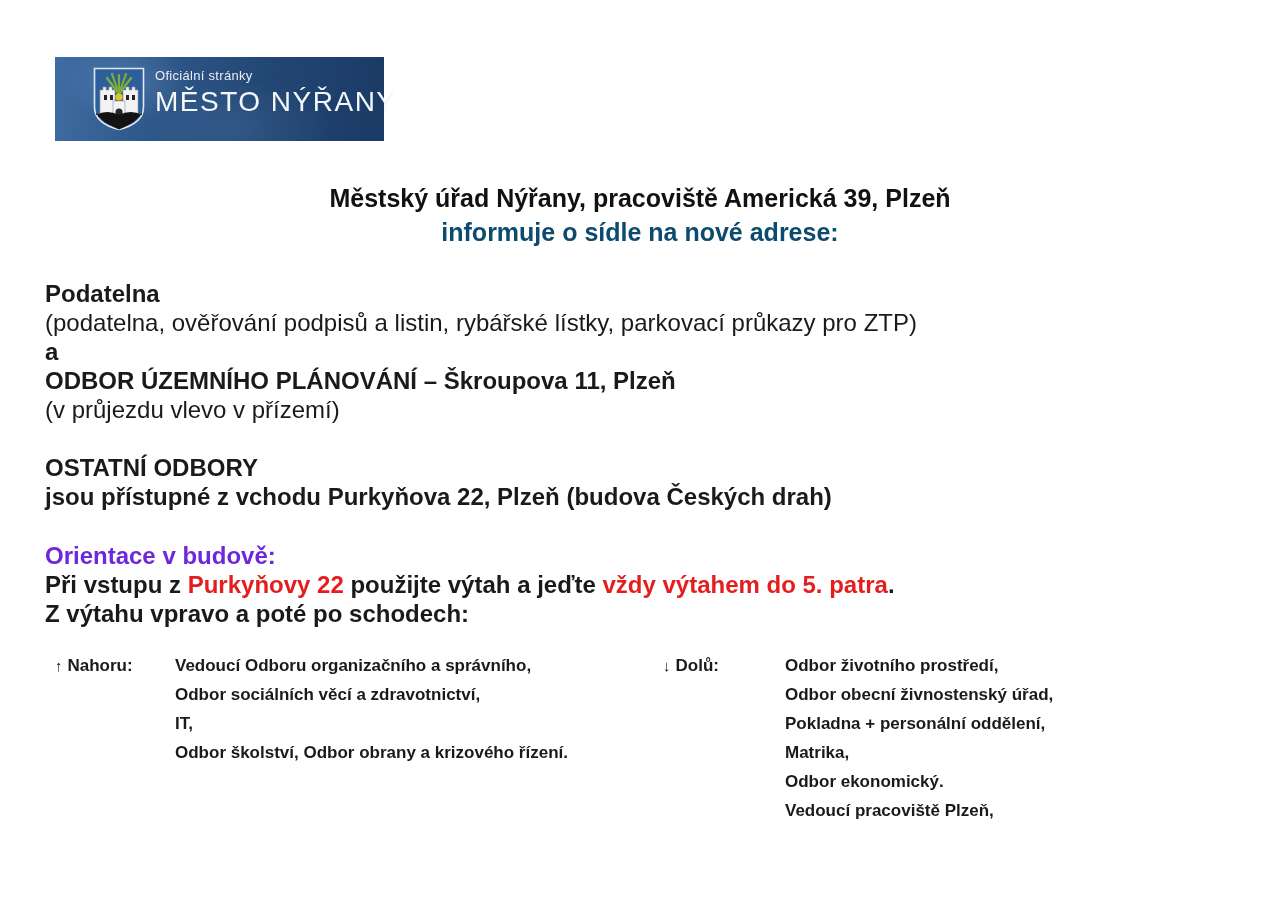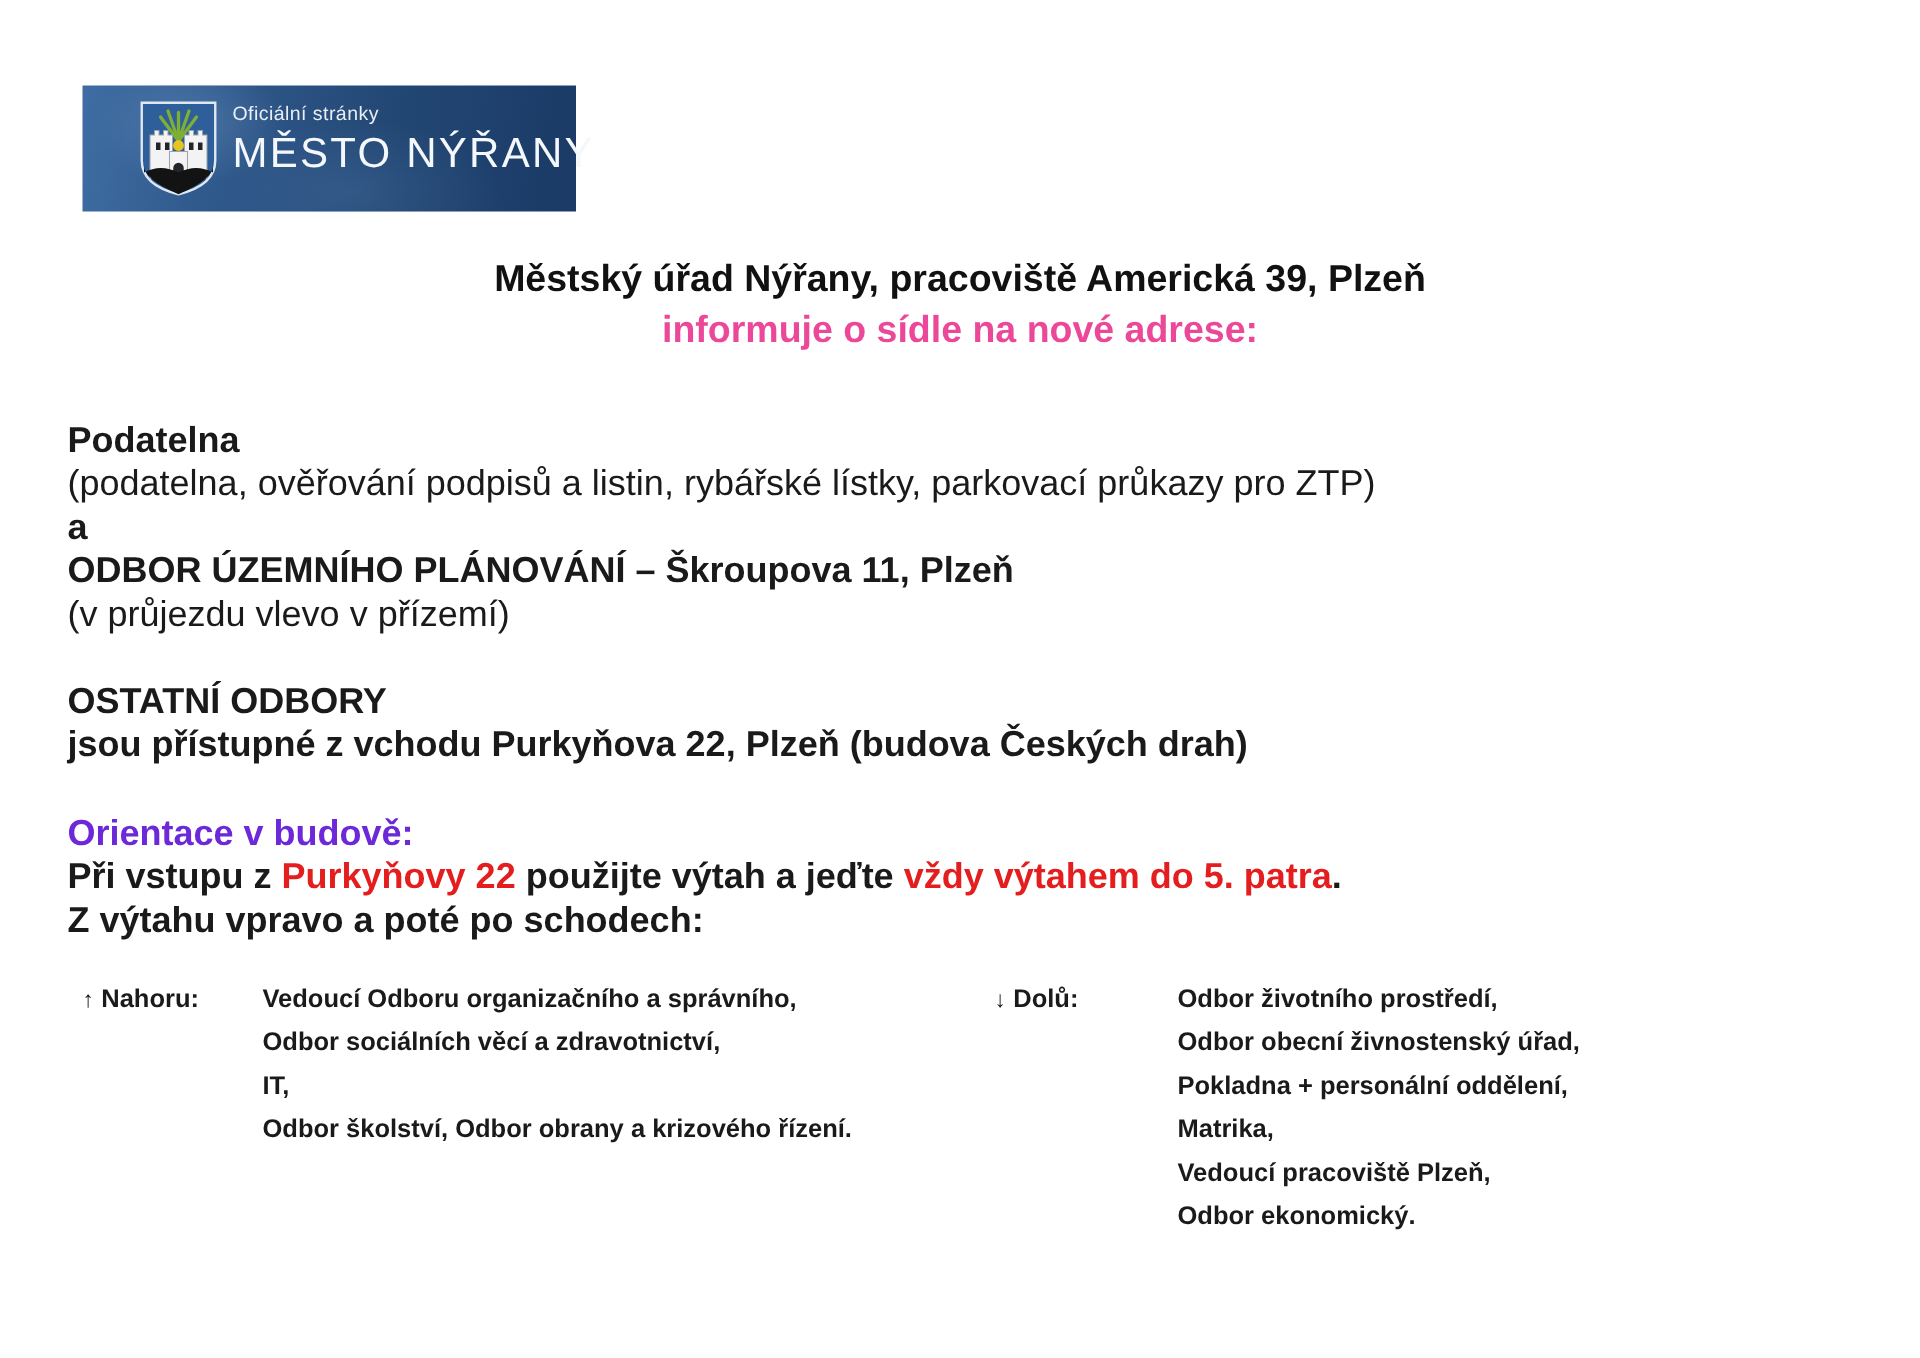--- a/index.html
+++ b/index.html
@@ -14,24 +14,24 @@
       radial-gradient(90px 60px at 22% 30%, rgba(120,160,205,.35), rgba(120,160,205,0) 70%),
       radial-gradient(140px 70px at 55% 85%, rgba(90,130,180,.25), rgba(90,130,180,0) 70%),
       linear-gradient(100deg,#3f6da3 0%, #2d5688 32%, #224672 64%, #1b3a66 100%);
     display:flex;align-items:center;
   }
   .coat{position:absolute;left:38px;top:10px;width:52px;height:64px;}
   .banner-text{position:absolute;left:100px;top:11px;color:#f4f7fb;}
   .banner-small{font-size:13px;font-weight:400;letter-spacing:.3px;opacity:.95;}
   .banner-big{font-size:28px;font-weight:500;letter-spacing:1.5px;margin-top:3px;white-space:nowrap;}
   
-  .title-block{position:absolute;left:0;top:169px;width:1280px;text-align:center;
+  .title-block{position:absolute;left:0;top:181px;width:1280px;text-align:center;
     font-size:25px;font-weight:700;line-height:34px;}
   .title-line1{color:#111111;}
-  .title-line2{color:#ec4899;}
+  .title-line2{color:#0c4a6e;}
   
   .sect{position:absolute;left:45px;font-size:24px;line-height:29px;white-space:nowrap;}
   .sect .b{font-weight:700;}
   .sect .r{font-weight:400;}
   .s1{top:279px;}
   .s2{top:453px;}
   .s3{top:541px;}
   .blue-head{color:#6d28d9;font-weight:700;}
   .red{color:#e41e1e;}
   
@@ -117,15 +117,15 @@
 </div>
 
 <div class="dir-label down">
   <span class="arrow">↓</span><span>Dolů:</span>
 </div>
 <div class="dir-list down">
   <div>Odbor životního prostředí,</div>
   <div>Odbor obecní živnostenský úřad,</div>
   <div>Pokladna + personální oddělení,</div>
   <div>Matrika,</div>
+  <div>Odbor ekonomický.</div>
   <div>Vedoucí pracoviště Plzeň,</div>
-  <div>Odbor ekonomický.</div>
 </div>
 
 </body></html>

